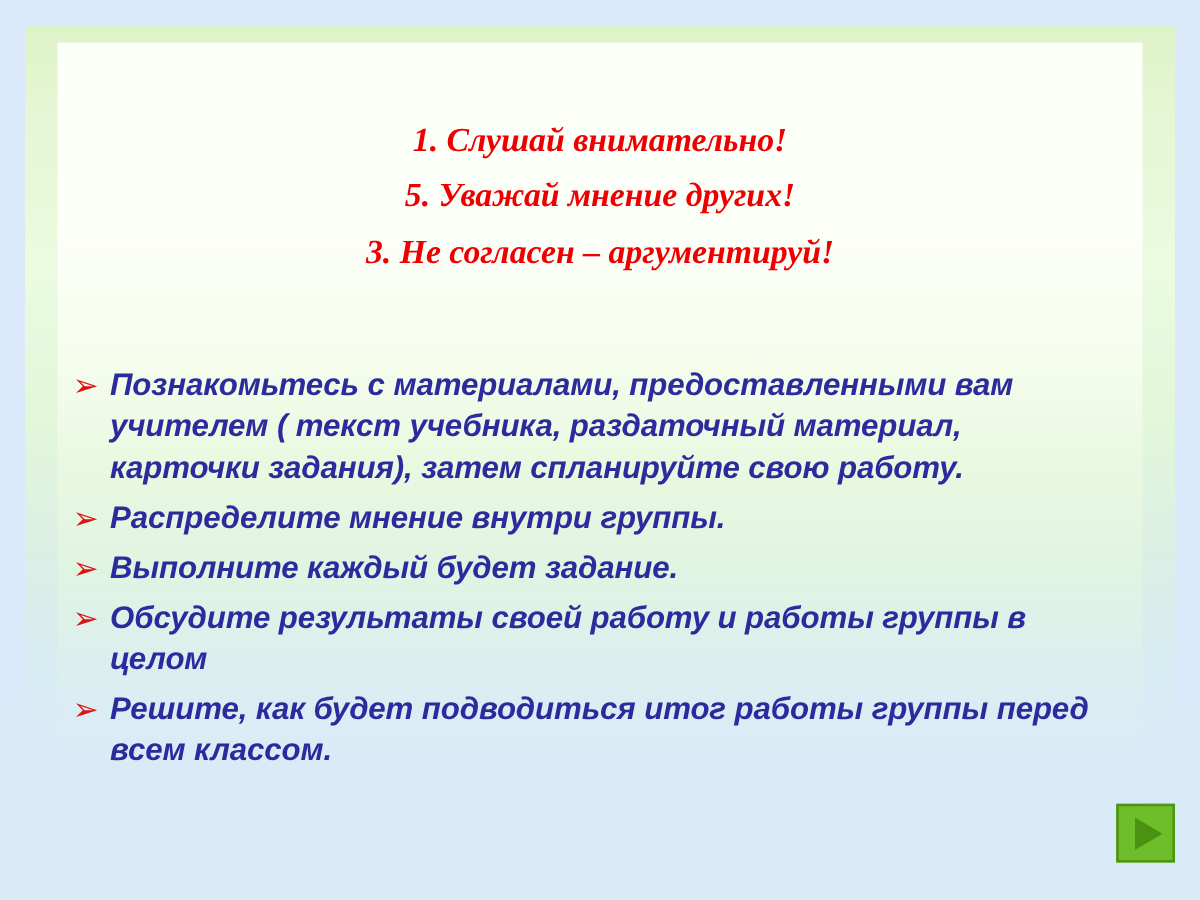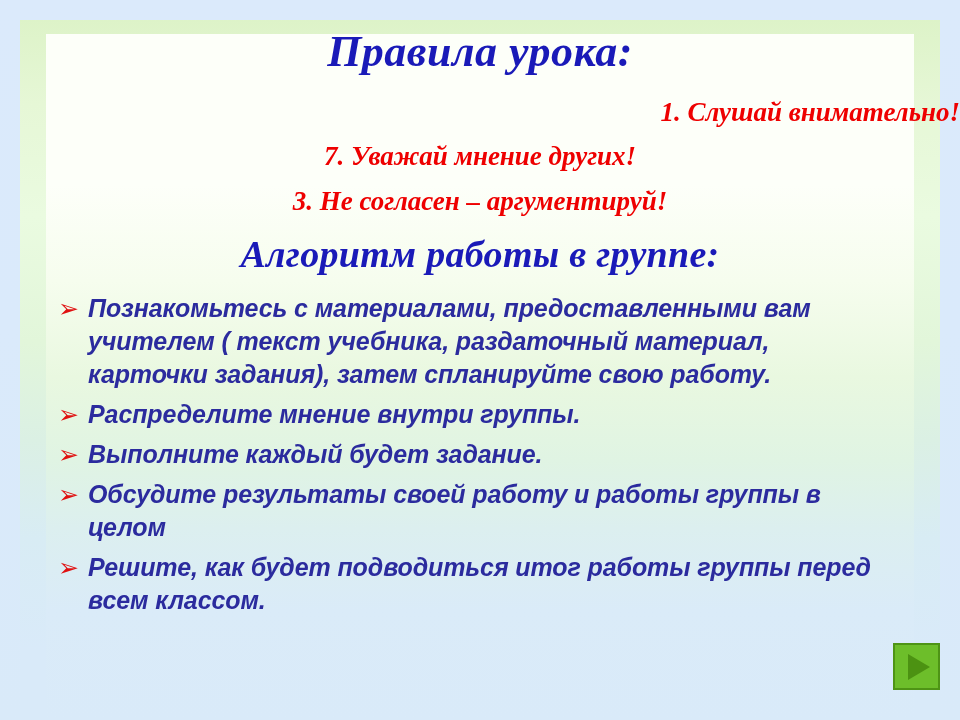--- a/index.html
+++ b/index.html
@@ -114,21 +114,21 @@
     position: absolute;
     width: 100%;
     text-align: center;
     color: #EE0000;
     font-family: "Liberation Serif", "DejaVu Serif", serif;
     font-style: italic;
     font-weight: bold;
     font-size: 27px;
     white-space: nowrap;
   }
-  #rule-1 { top: 97px; text-align: right; }
+  #rule-1 { top: 97px; }
   #rule-2 { top: 141px; }
   #rule-3 { top: 186px; }
 
   
   #algorithm-list {
     position: absolute;
     left: 54px;
     top: 292px;
     width: 836px;
     list-style: none;
@@ -191,27 +191,25 @@
 <body>
 
 <div id="slide">
 
   <div id="outer-band"></div>
   <div id="green-frame"></div>
   <div id="inner-plate"></div>
 
   <div id="content">
 
-    <div id="title-rules" class="heading-blue">Правила урока:</div>
 
     <div id="rule-1" class="rule-line">1. Слушай внимательно!</div>
-    <div id="rule-2" class="rule-line">7. Уважай  мнение других!</div>
+    <div id="rule-2" class="rule-line">5. Уважай  мнение других!</div>
     <div id="rule-3" class="rule-line">3. Не согласен – аргументируй!</div>
 
-    <div id="title-algorithm" class="heading-blue">Алгоритм работы в группе:</div>
 
     <ul id="algorithm-list">
       <li class="bullet-row">
         <span class="bullet-marker">➢</span>
         <span class="bullet-text">Познакомьтесь с материалами, предоставленными вам учителем ( текст учебника, раздаточный материал, карточки задания), затем спланируйте свою работу.</span>
       </li>
       <li class="bullet-row">
         <span class="bullet-marker">➢</span>
         <span class="bullet-text">Распределите мнение внутри группы.</span>
       </li>

